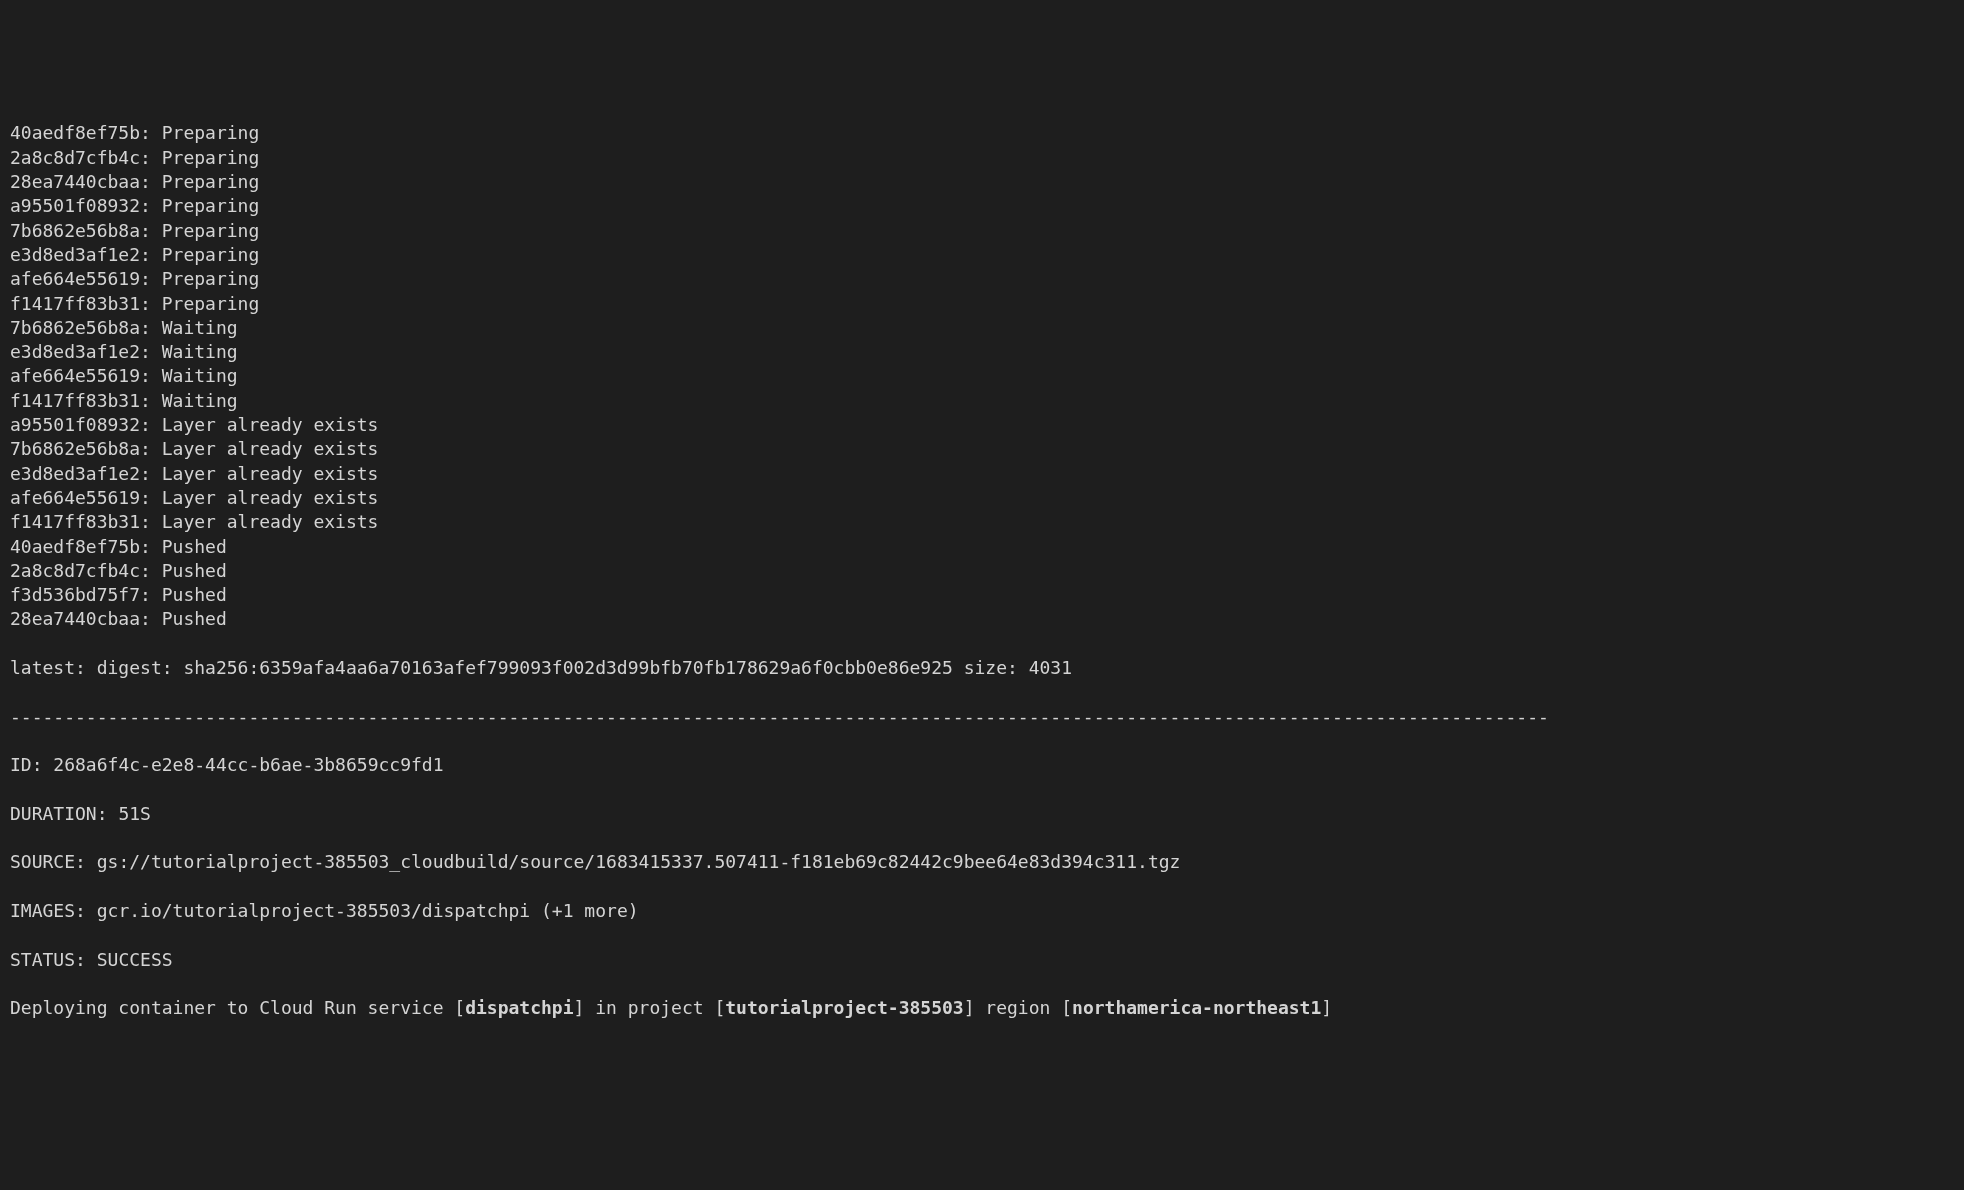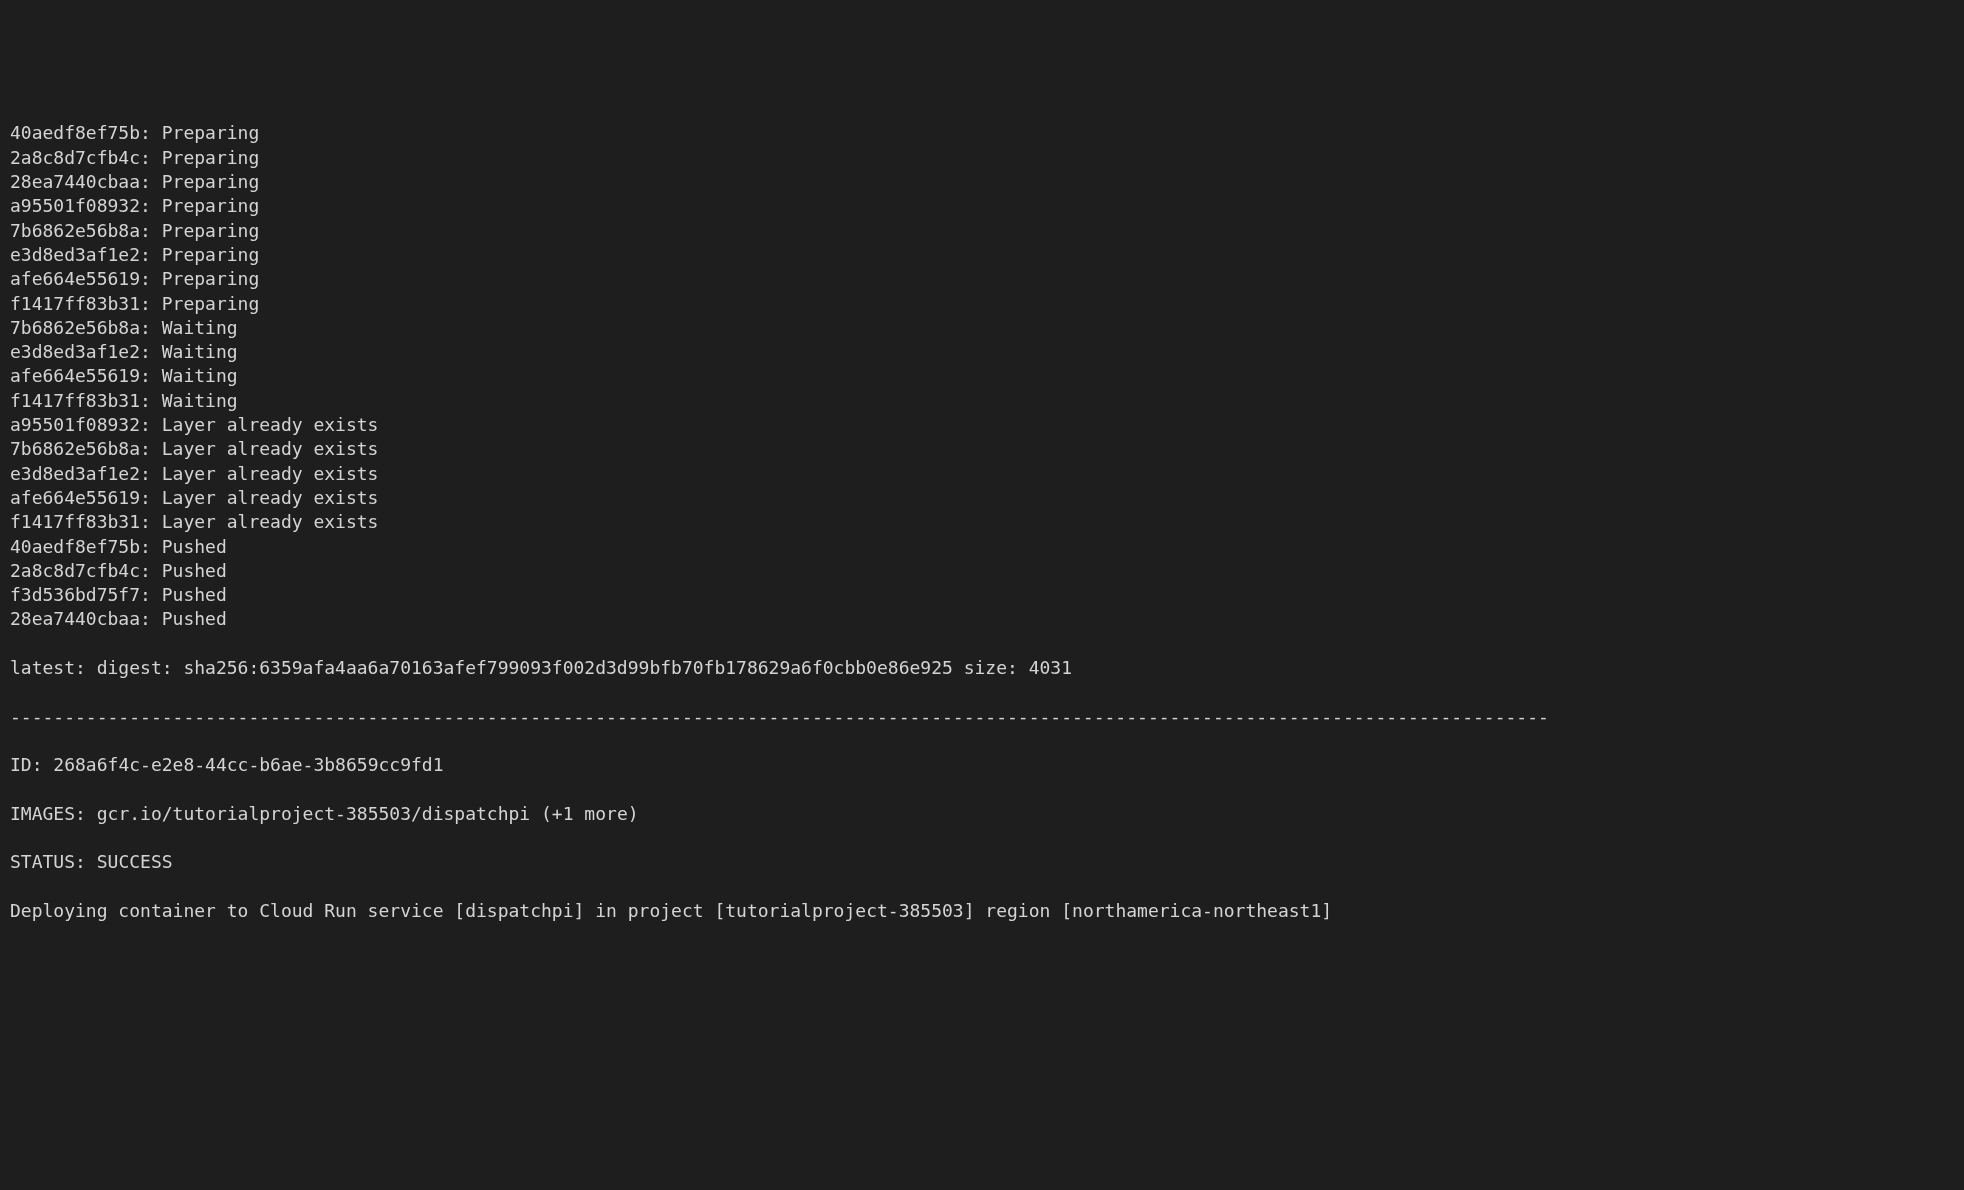--- a/index.html
+++ b/index.html
@@ -14,33 +14,35 @@
       font-size: 18px;
       line-height: 1.35;
       padding: 0;
       white-space: pre;
       overflow-x: auto;
     }
     .terminal {
       padding: 0 10px;
     }
     .bold {
-      font-weight: normal;
+      font-weight: bold;
     }
   </style>
 </head>
 <body>
 
 
 
 <div class="terminal">
 <div id="layer-lines"><div>40aedf8ef75b: Preparing</div><div>2a8c8d7cfb4c: Preparing</div><div>28ea7440cbaa: Preparing</div><div>a95501f08932: Preparing</div><div>7b6862e56b8a: Preparing</div><div>e3d8ed3af1e2: Preparing</div><div>afe664e55619: Preparing</div><div>f1417ff83b31: Preparing</div><div>7b6862e56b8a: Waiting</div><div>e3d8ed3af1e2: Waiting</div><div>afe664e55619: Waiting</div><div>f1417ff83b31: Waiting</div><div>a95501f08932: Layer already exists</div><div>7b6862e56b8a: Layer already exists</div><div>e3d8ed3af1e2: Layer already exists</div><div>afe664e55619: Layer already exists</div><div>f1417ff83b31: Layer already exists</div><div>40aedf8ef75b: Pushed</div><div>2a8c8d7cfb4c: Pushed</div><div>f3d536bd75f7: Pushed</div><div>28ea7440cbaa: Pushed</div></div>
 <div>latest: digest: sha256:6359afa4aa6a70163afef799093f002d3d99bfb70fb178629a6f0cbb0e86e925 size: 4031</div>
 <div>----------------------------------------------------------------------------------------------------------------------------------------------</div>
 <div><span>ID: </span><span>268a6f4c-e2e8-44cc-b6ae-3b8659cc9fd1</span></div>
+<div><span>DURATION: </span><span>51S</span></div>
+<div><span>SOURCE: </span><span>gs://tutorialproject-385503_cloudbuild/source/1683415337.507411-f181eb69c82442c9bee64e83d394c311.tgz</span></div>
 <div><span>IMAGES: </span><span>gcr.io/tutorialproject-385503/dispatchpi (+1 more)</span></div>
 <div><span>STATUS: </span><span>SUCCESS</span></div>
 <div><span>Deploying container to Cloud Run service [</span><span class="bold">dispatchpi</span><span>] in project [</span><span class="bold">tutorialproject-385503</span><span>] region [</span><span class="bold">northamerica-northeast1</span><span>]</span></div>
 
 
 
 
 
 
 

